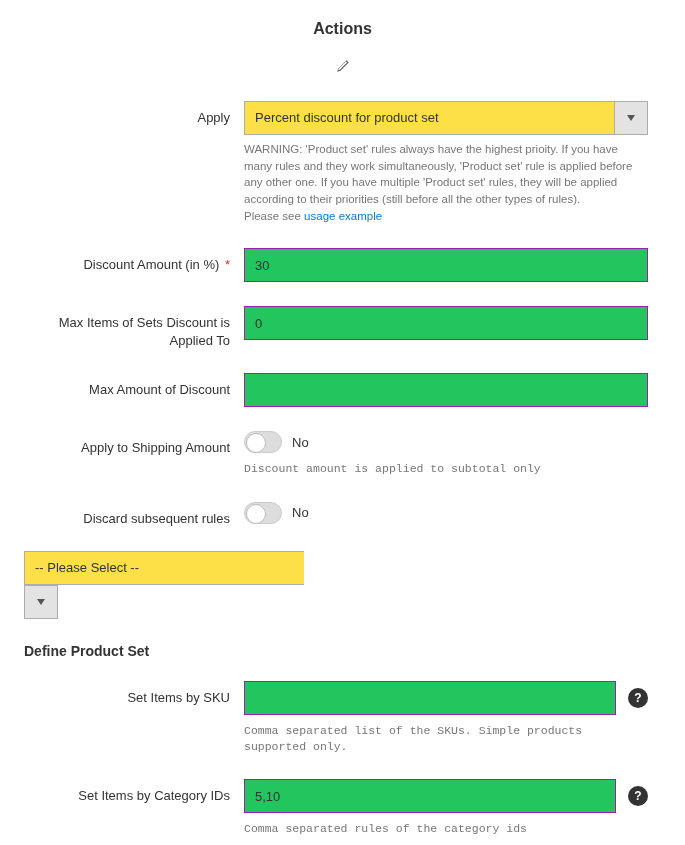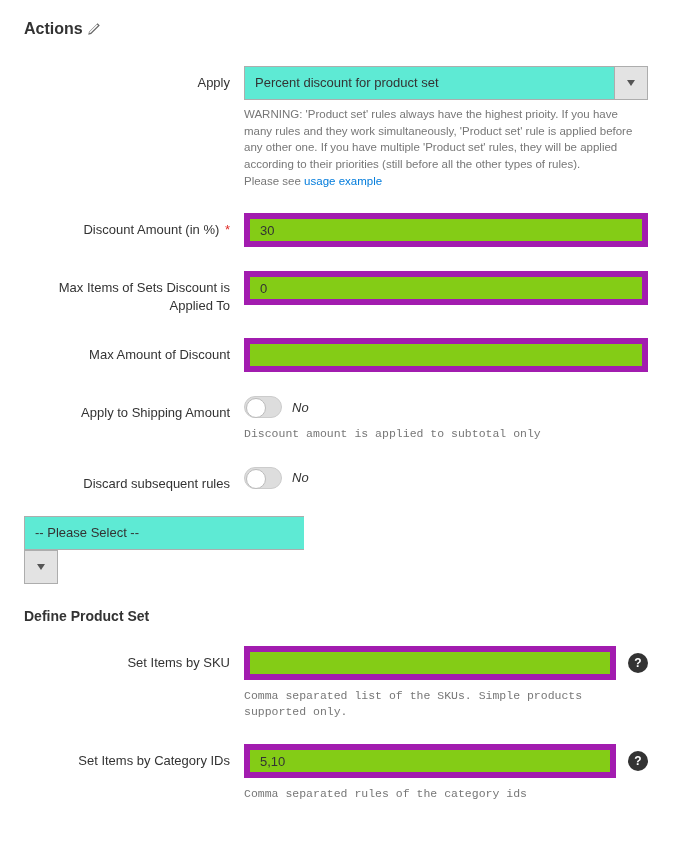--- a/index.html
+++ b/index.html
@@ -11,21 +11,22 @@
       padding: 20px 24px;
       font-size: 13px;
     }
     .section-title {
       font-size: 16px;
       font-weight: 600;
       color: #333;
       margin-bottom: 28px;
       display: flex;
       align-items: center;
-      gap: 4px;
+      gap: 21px;
+      flex-direction: column;
     }
     .edit-icon {
       display: inline-flex;
       color: #666;
       cursor: pointer;
     }
     .field-row {
       display: flex;
       align-items: flex-start;
       margin-bottom: 24px;
@@ -51,21 +52,21 @@
     .select-wrap {
       display: flex;
       width: 100%;
     }
     .select-display {
       flex: 1;
       height: 34px;
       line-height: 32px;
       border: 1px solid #adadad;
       border-right: none;
-      background: #5eead4;
+      background: #fde047;
       padding: 0 10px;
       color: #333;
       font-size: 13px;
     }
     .select-btn {
       width: 34px;
       height: 34px;
       border: 1px solid #adadad;
       background: #e3e3e3;
       display: flex;
@@ -80,34 +81,33 @@
       margin-top: 6px;
       line-height: 1.45;
     }
     .warning-text a {
       color: #007bdb;
       text-decoration: none;
     }
     .text-input {
       width: 100%;
       height: 34px;
-      border: 6px solid #a21caf;
-      background: #84cc16;
+      border: 1px solid #a21caf;
+      background: #22c55e;
       padding: 5px 10px;
       font-size: 13px;
       color: #333;
     }
     .text-input.narrow {
       max-width: 388px;
     }
     .toggle-row {
       display: flex;
       align-items: center;
       gap: 10px;
-      font-style: italic;
     }
     .toggle {
       width: 38px;
       height: 22px;
       border-radius: 11px;
       background: #ddd;
       border: 1px solid #ccc;
       position: relative;
       cursor: pointer;
     }

